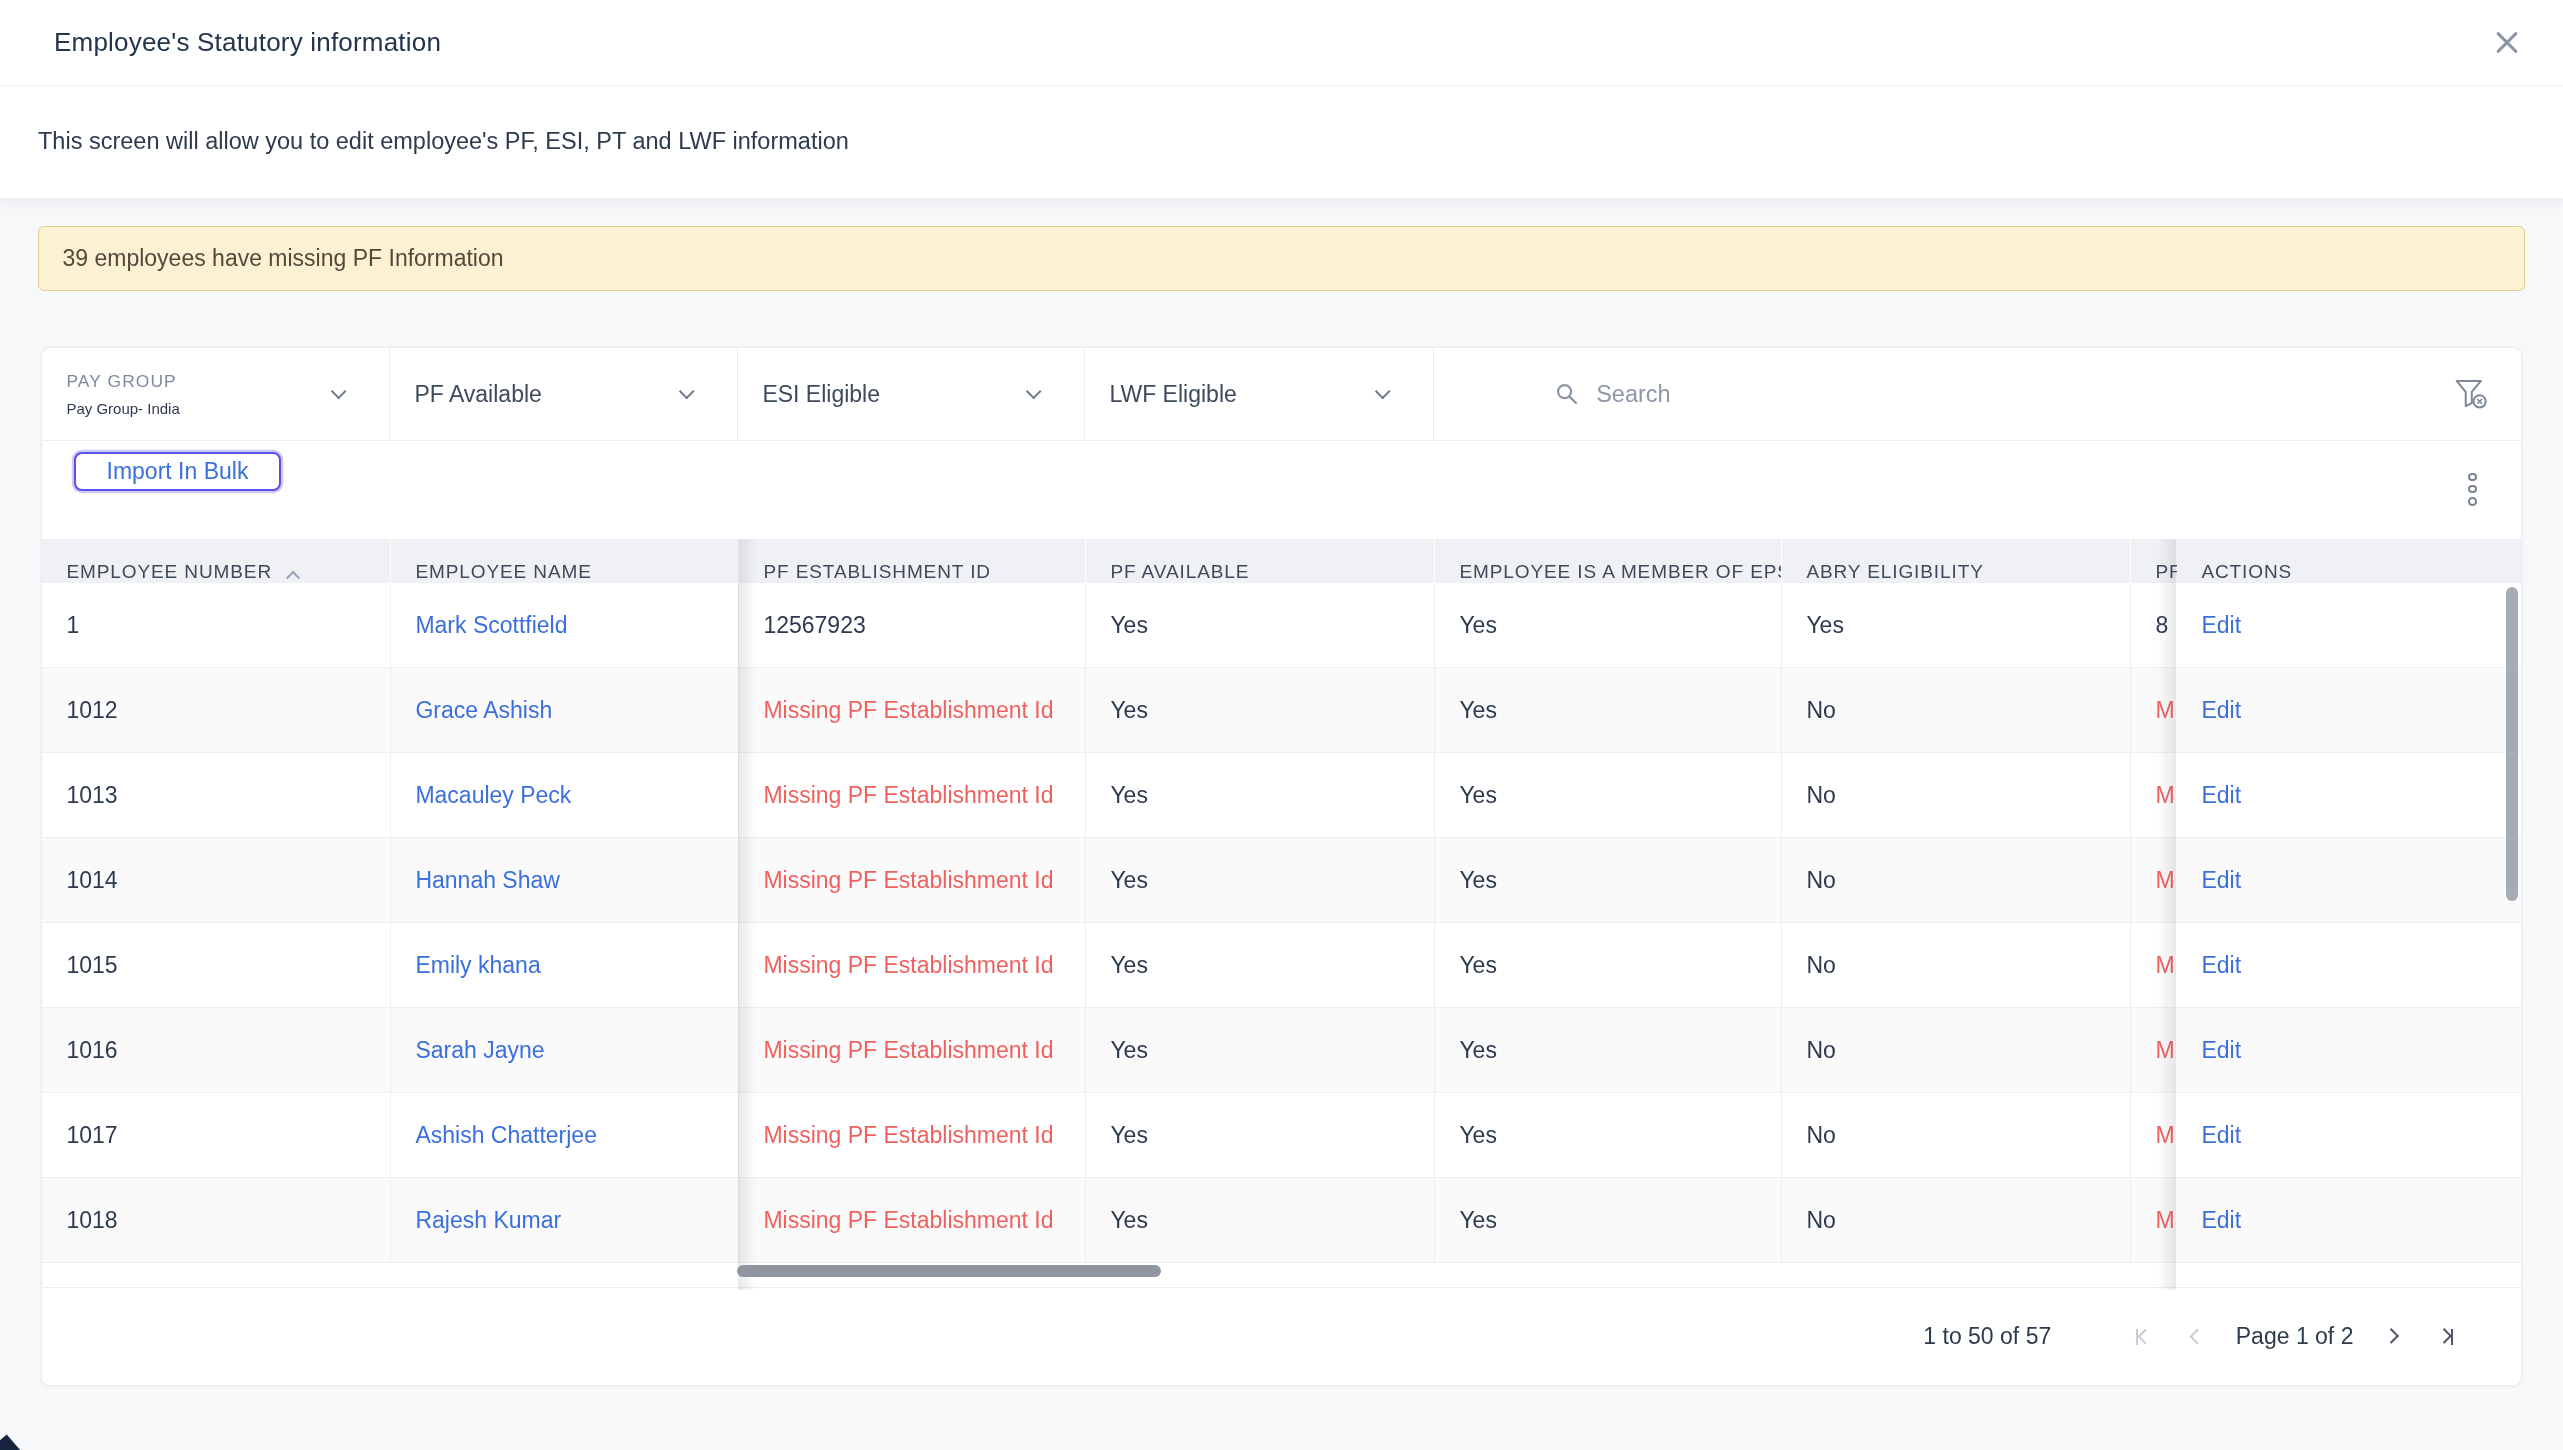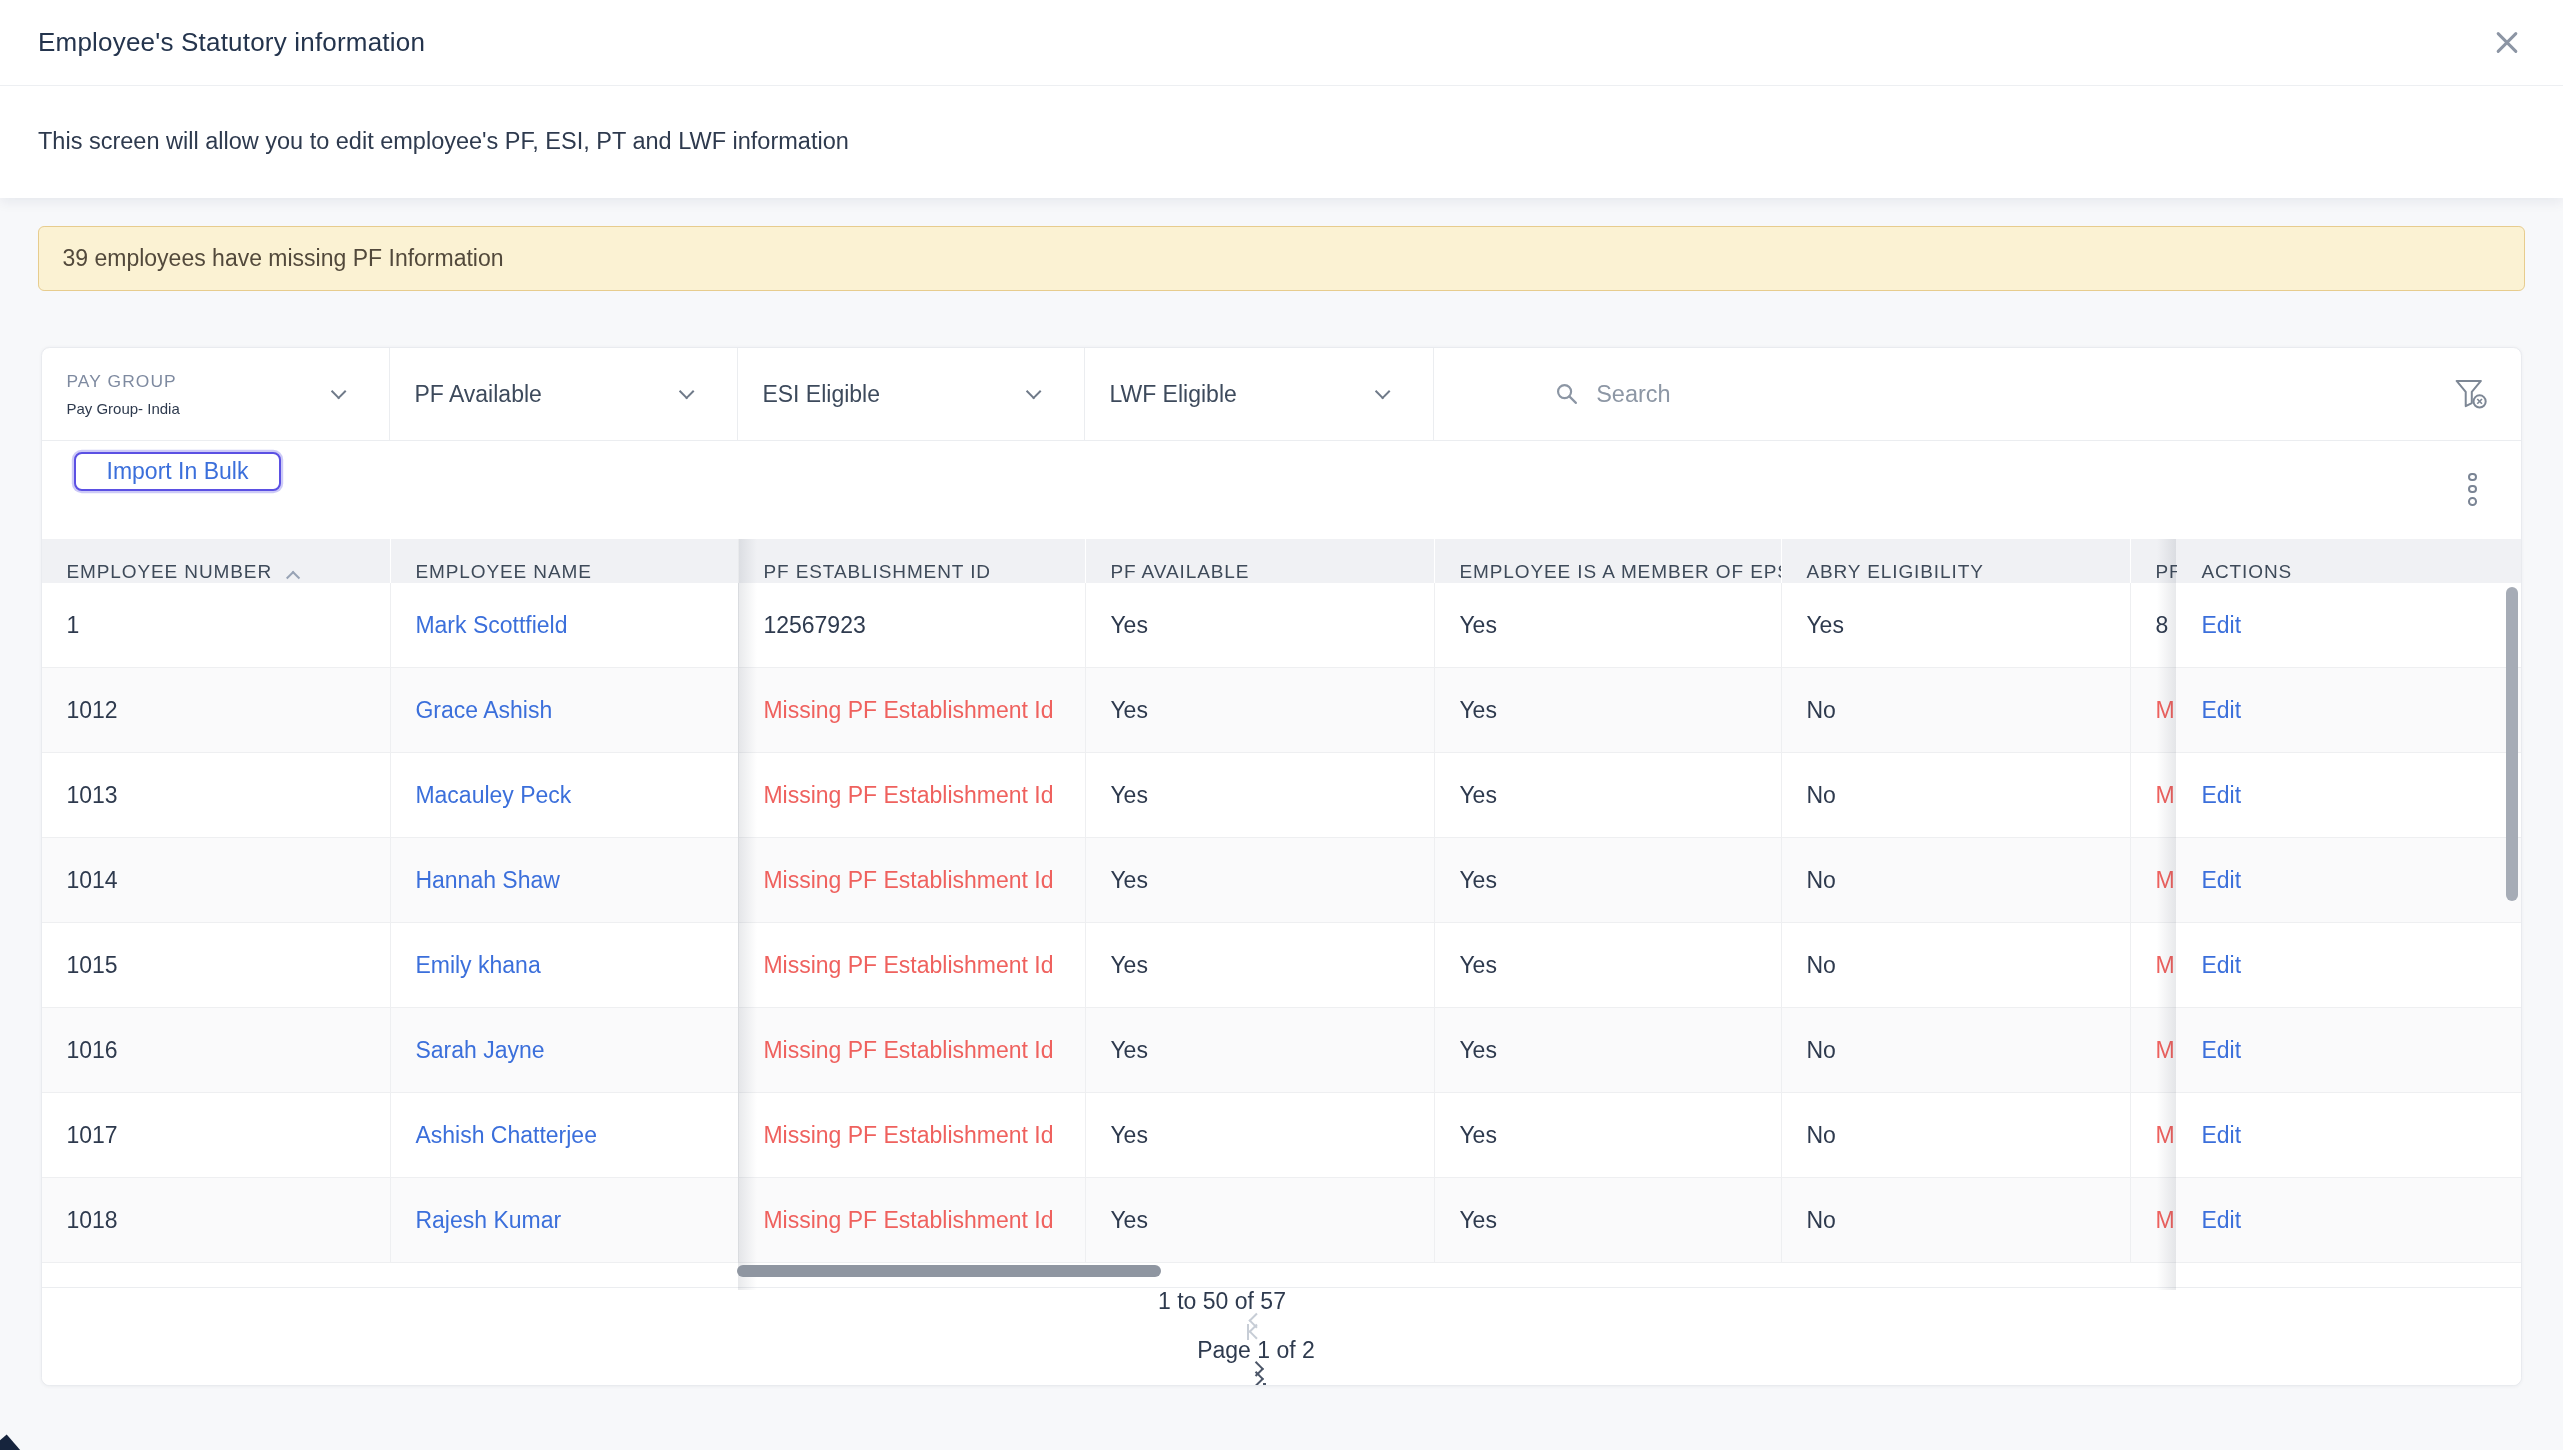--- a/index.html
+++ b/index.html
@@ -7,21 +7,21 @@
   body {
     position:relative; overflow:hidden;
     background:#F7F8FA;
     font-family:"Liberation Sans","DejaVu Sans",sans-serif;
     color:#2E3A4E;
   }
 
   
   .modal-top { position:absolute; top:0; left:0; right:0; height:198px; background:#FFFFFF;
                box-shadow:0 5.2px 12.2px rgba(9,30,66,0.07); z-index:20; }
-  .title-row { height:86px; border-bottom:0.9px solid #EDEFF2; display:flex; align-items:center; padding:0 38px; }
+  .title-row { height:86px; border-bottom:0.9px solid #EDEFF2; display:flex; align-items:center; padding:0 54px; }
   .page-title { font-size:26px; font-weight:500; color:#24344D; letter-spacing:0.2px; }
   .close-btn { position:absolute; top:26px; right:40px; width:33px; height:33px; cursor:pointer; }
   .close-btn::before,.close-btn::after { content:""; position:absolute; left:2.6px; top:15px; width:28px; height:3px;
                background:#8C95A4; border-radius:1.7px; }
   .close-btn::before { transform:rotate(45deg); }
   .close-btn::after  { transform:rotate(-45deg); }
   .subtitle-row { height:111px; display:flex; align-items:center; padding:0 38px; }
   .subtitle { font-size:23.5px; color:#2E3A4E; }
 
   
@@ -89,21 +89,21 @@
 
   
   .vscroll-thumb { position:absolute; right:3.5px; top:239px; width:11.3px; height:314px;
                    background:#A6ACB6; border-radius:6.1px; z-index:9; cursor:pointer; }
   .hscroll-thumb { position:absolute; left:695px; top:917px; width:424px; height:12.2px;
                    background:#8F96A1; border-radius:6.1px; z-index:9; cursor:pointer; }
 
   
   .tfooter { position:absolute; bottom:0; left:0; right:0; height:98px; background:#fff;
              border-top:0.9px solid #EBEDF0; display:flex; align-items:center;
-             justify-content:flex-end; padding-right:51px; z-index:7;flex-direction:column; }
+             justify-content:flex-end; padding-right:51px; z-index:7; }
   .range-label { font-size:23px; color:#2E3A4E; margin-right:68px; }
   .page-label  { font-size:23px; color:#2E3A4E; font-weight:500; margin:0 12.2px; }
   .pg-btn { width:33px; height:33px; position:relative; display:flex; align-items:center;
             justify-content:center; margin:0 9.6px; cursor:pointer; }
   .pg-btn .chevron { width:10.5px; height:10.5px; border-left:2.3px solid currentColor;
             border-bottom:2.3px solid currentColor; transform:rotate(45deg); }
   .pg-btn .chevron.r { transform:rotate(-135deg); }
   .pg-btn .bar { position:absolute; width:2.3px; height:16.6px; background:currentColor; top:8.7px; }
   .pg-first .bar { left:7px; } .pg-last .bar { right:7px; }
   .pg-disabled { color:#C7CDD6; }

